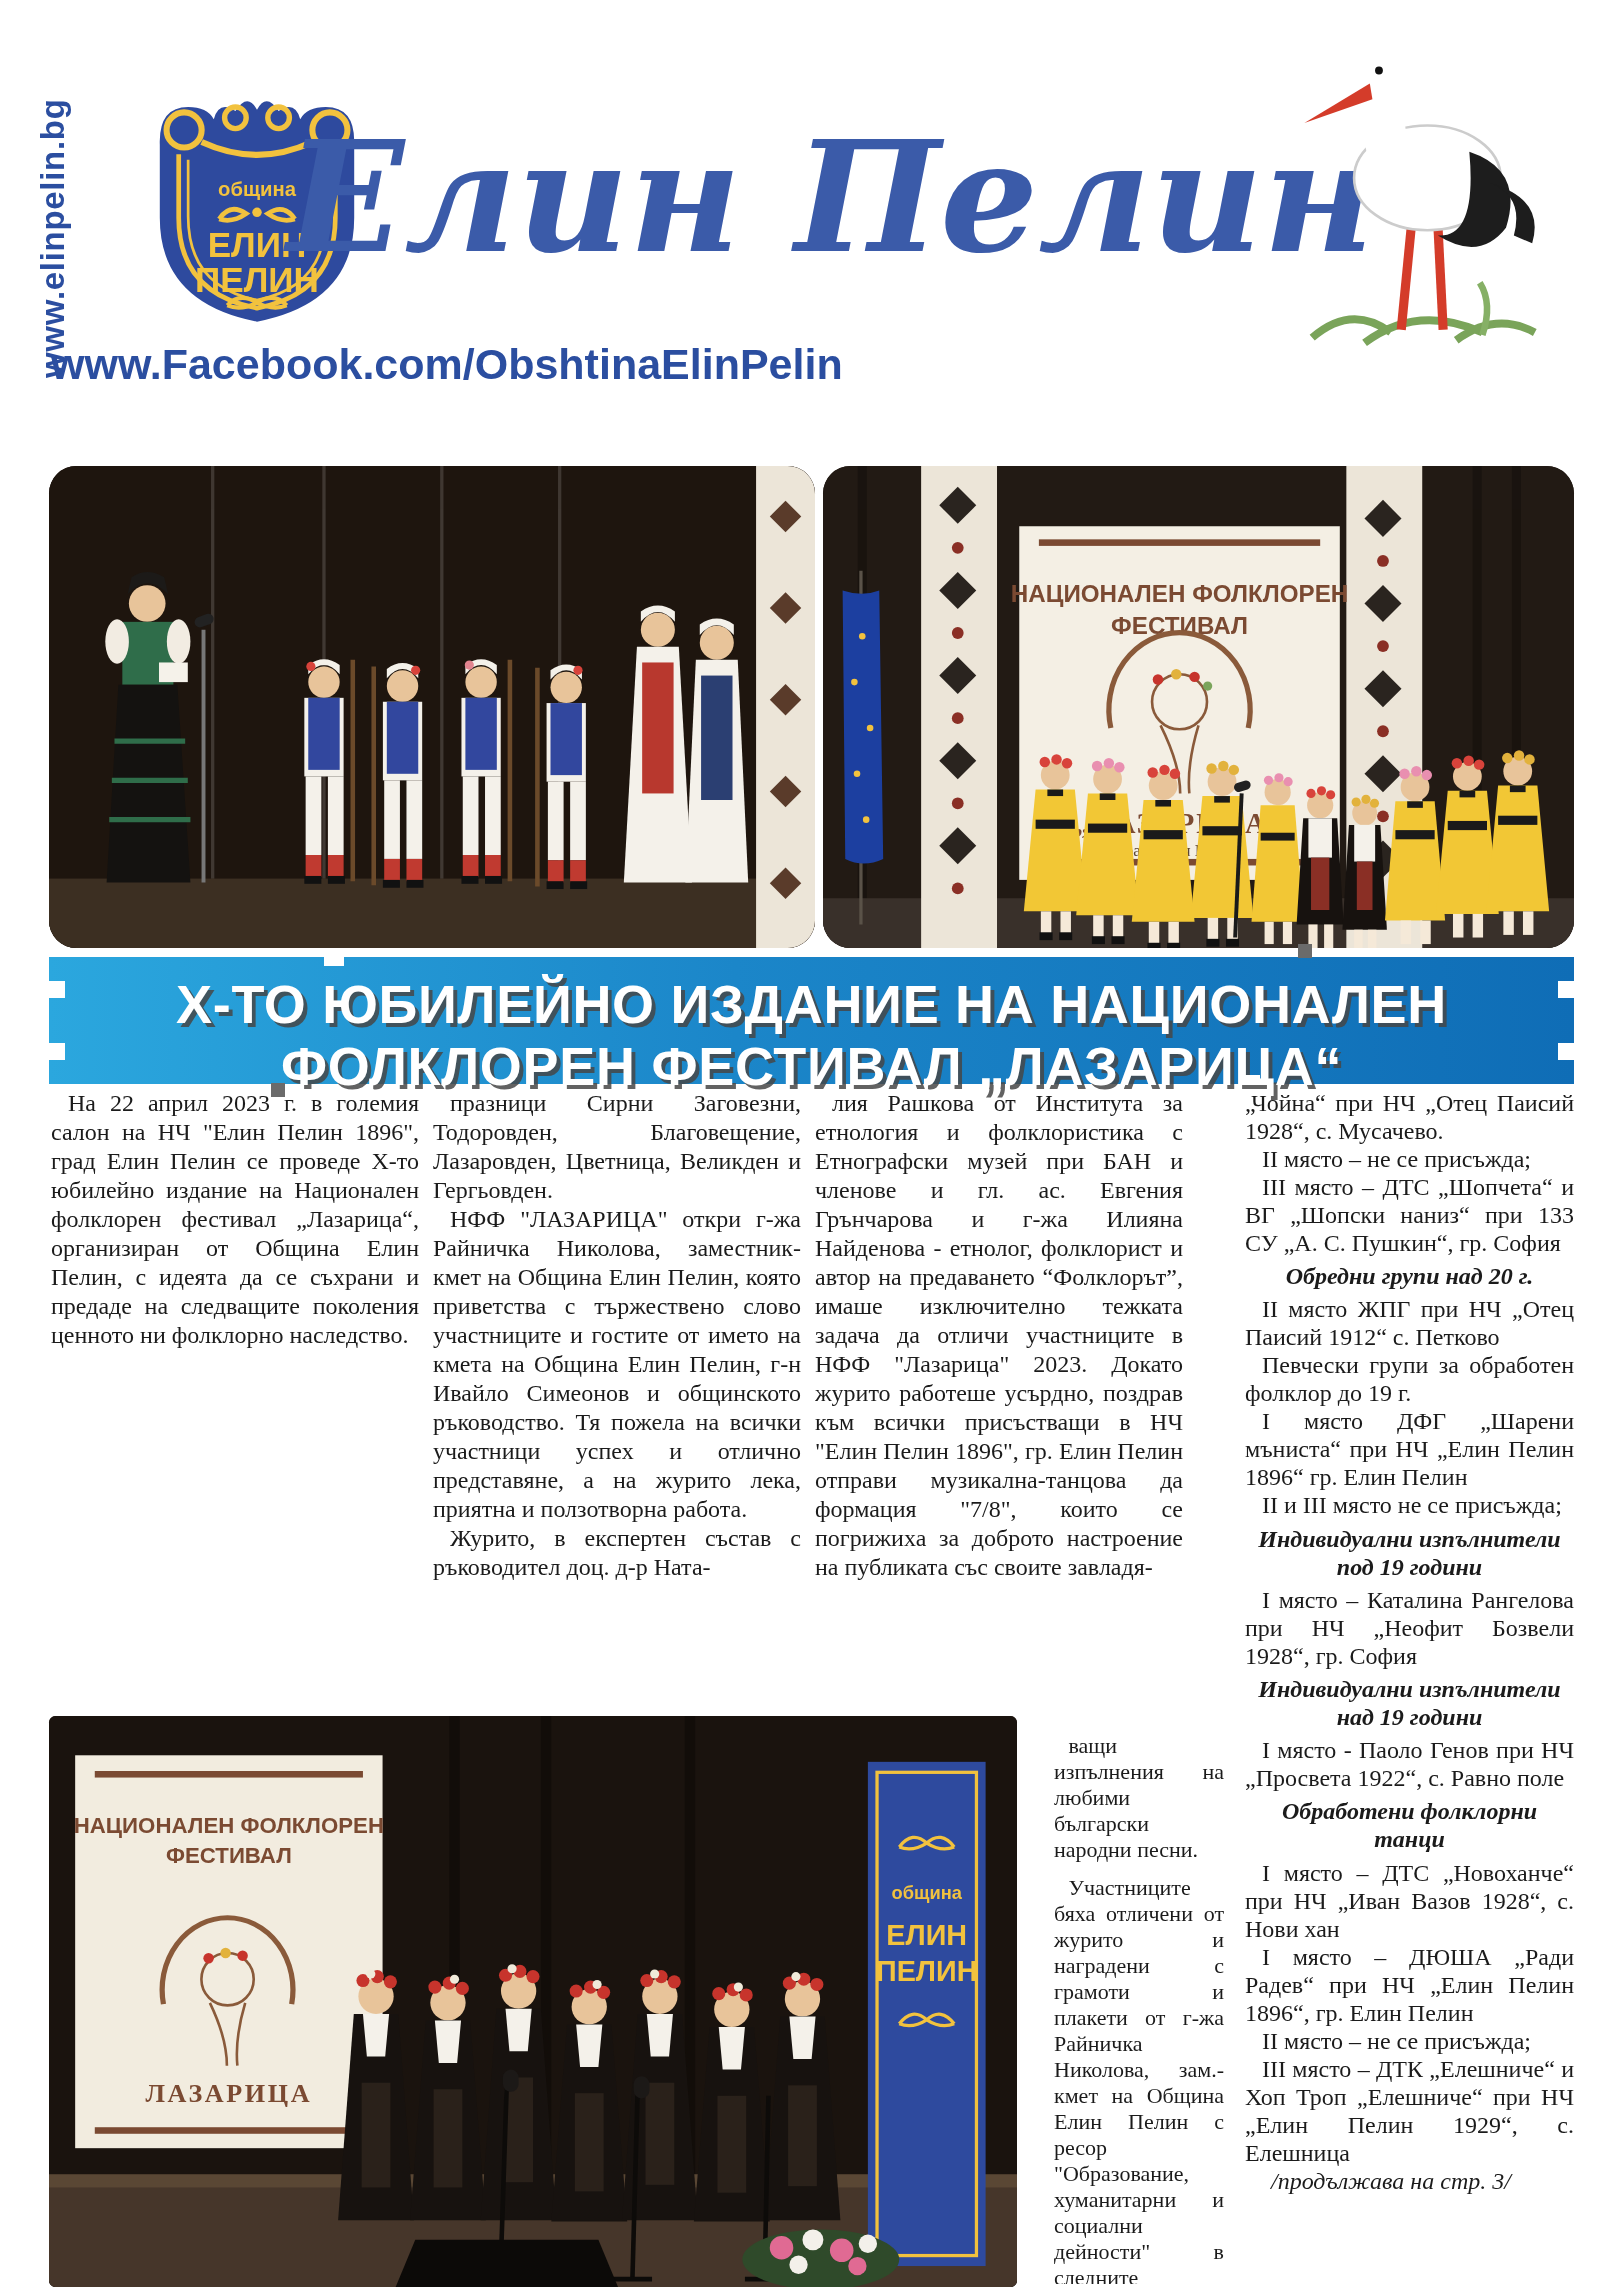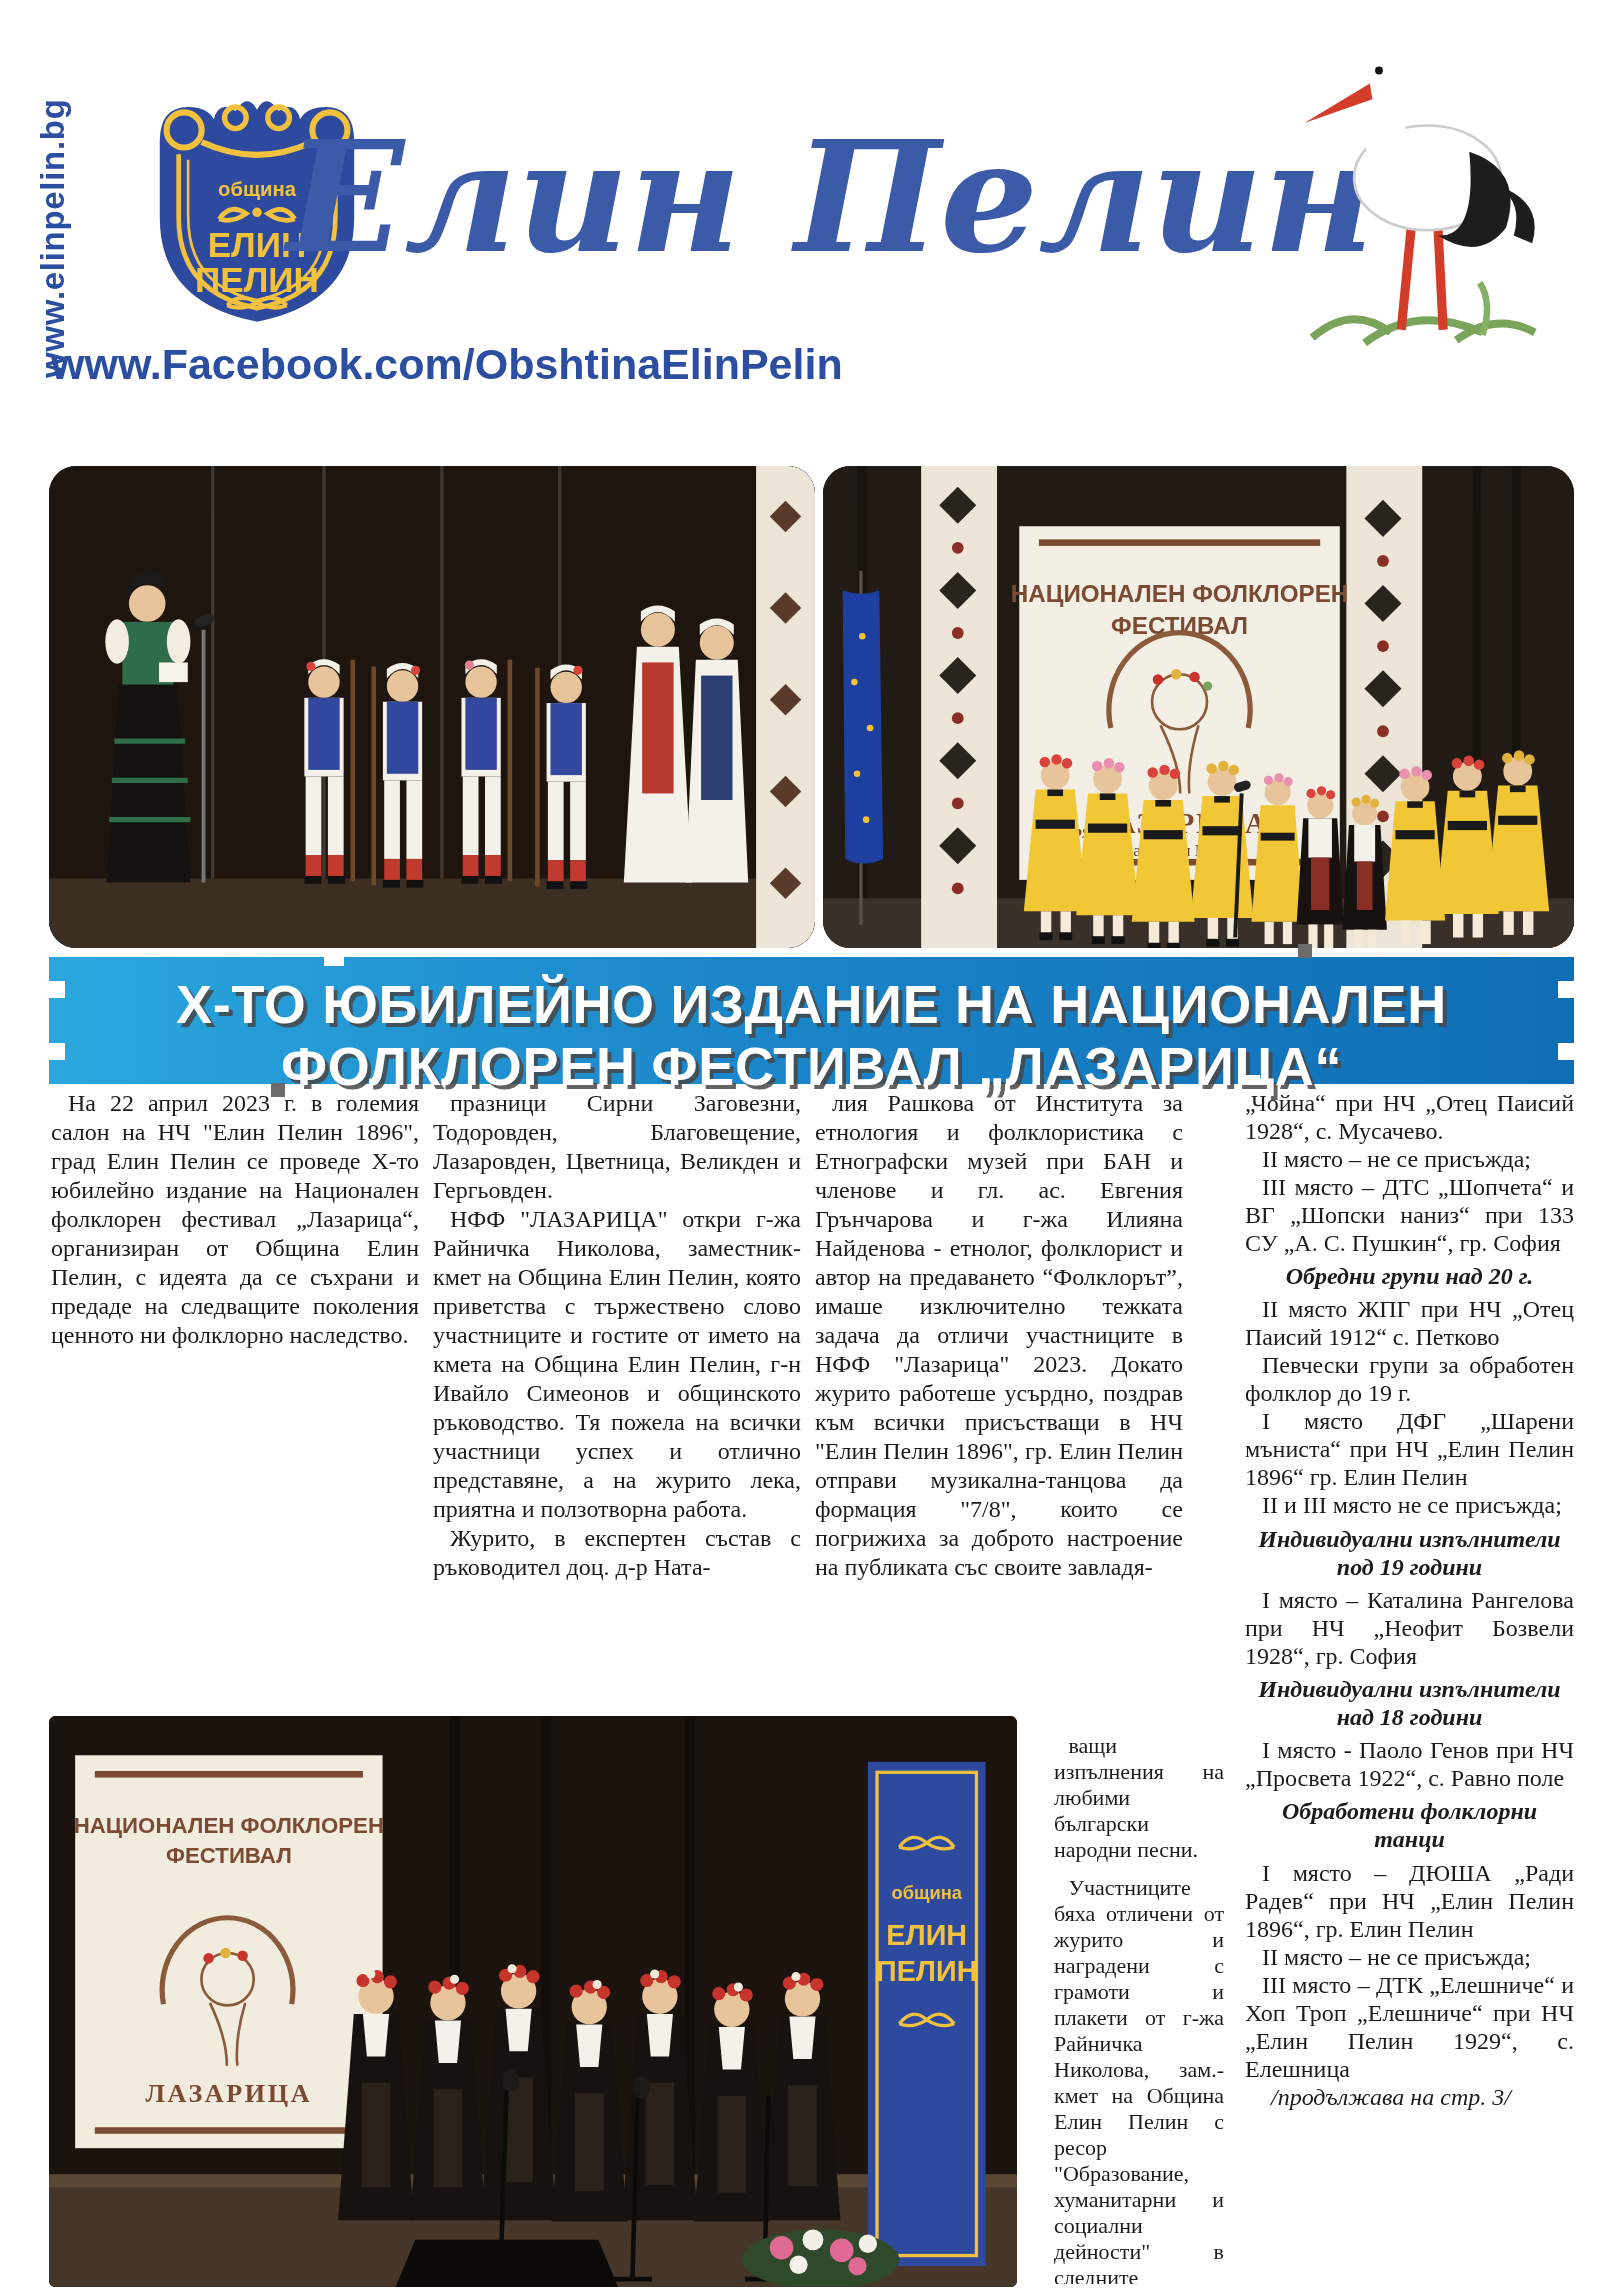--- a/index.html
+++ b/index.html
@@ -463,23 +463,24 @@
     <p style="text-indent:0">„Чойна“ при НЧ „Отец Паисий 1928“, с. Мусачево.</p>
     <p>II място – не се присъжда;</p>
     <p>III място – ДТС „Шопчета“ и ВГ „Шопски наниз“ при 133 СУ „А. С. Пушкин“, гр. София</p>
     <p class="h">Обредни групи над 20 г.</p>
     <p>II място ЖПГ при НЧ „Отец Паисий 1912“ с. Петково</p>
     <p>Певчески групи за обработен фолклор до 19 г.</p>
     <p>I място ДФГ „Шарени мъниста“ при НЧ „Елин Пелин 1896“ гр. Елин Пелин</p>
     <p>II и III място не се присъжда;</p>
     <p class="h">Индивидуални изпълнители под 19 години</p>
     <p>I място – Каталина Рангелова при НЧ „Неофит Бозвели 1928“, гр. София</p>
-    <p class="h">Индивидуални изпълнители над 18 години</p>
+    <p class="h">Индивидуални изпълнители над 19 години</p>
     <p>I място - Паоло Генов при НЧ „Просвета 1922“, с. Равно поле</p>
     <p class="h">Обработени фолклорни танци</p>
+    <p>I място – ДТС „Новоханче“ при НЧ „Иван Вазов 1928“, с. Нови хан</p>
     <p>I място – ДЮША „Ради Радев“ при НЧ „Елин Пелин 1896“, гр. Елин Пелин</p>
     <p>II място – не се присъжда;</p>
     <p>III място – ДТК „Елешниче“ и Хоп Троп „Елешниче“ при НЧ „Елин Пелин 1929“, с. Елешница</p>
     <p class="cont">/продължава на стр. 3/</p>
   </div>
 
   <div class="photo photo-bottom">
     <svg viewBox="0 0 1480 872" preserveAspectRatio="none">
       <rect width="1480" height="872" fill="#1a130e"></rect>
       <g opacity="0.3" stroke="#000000" stroke-width="16">

